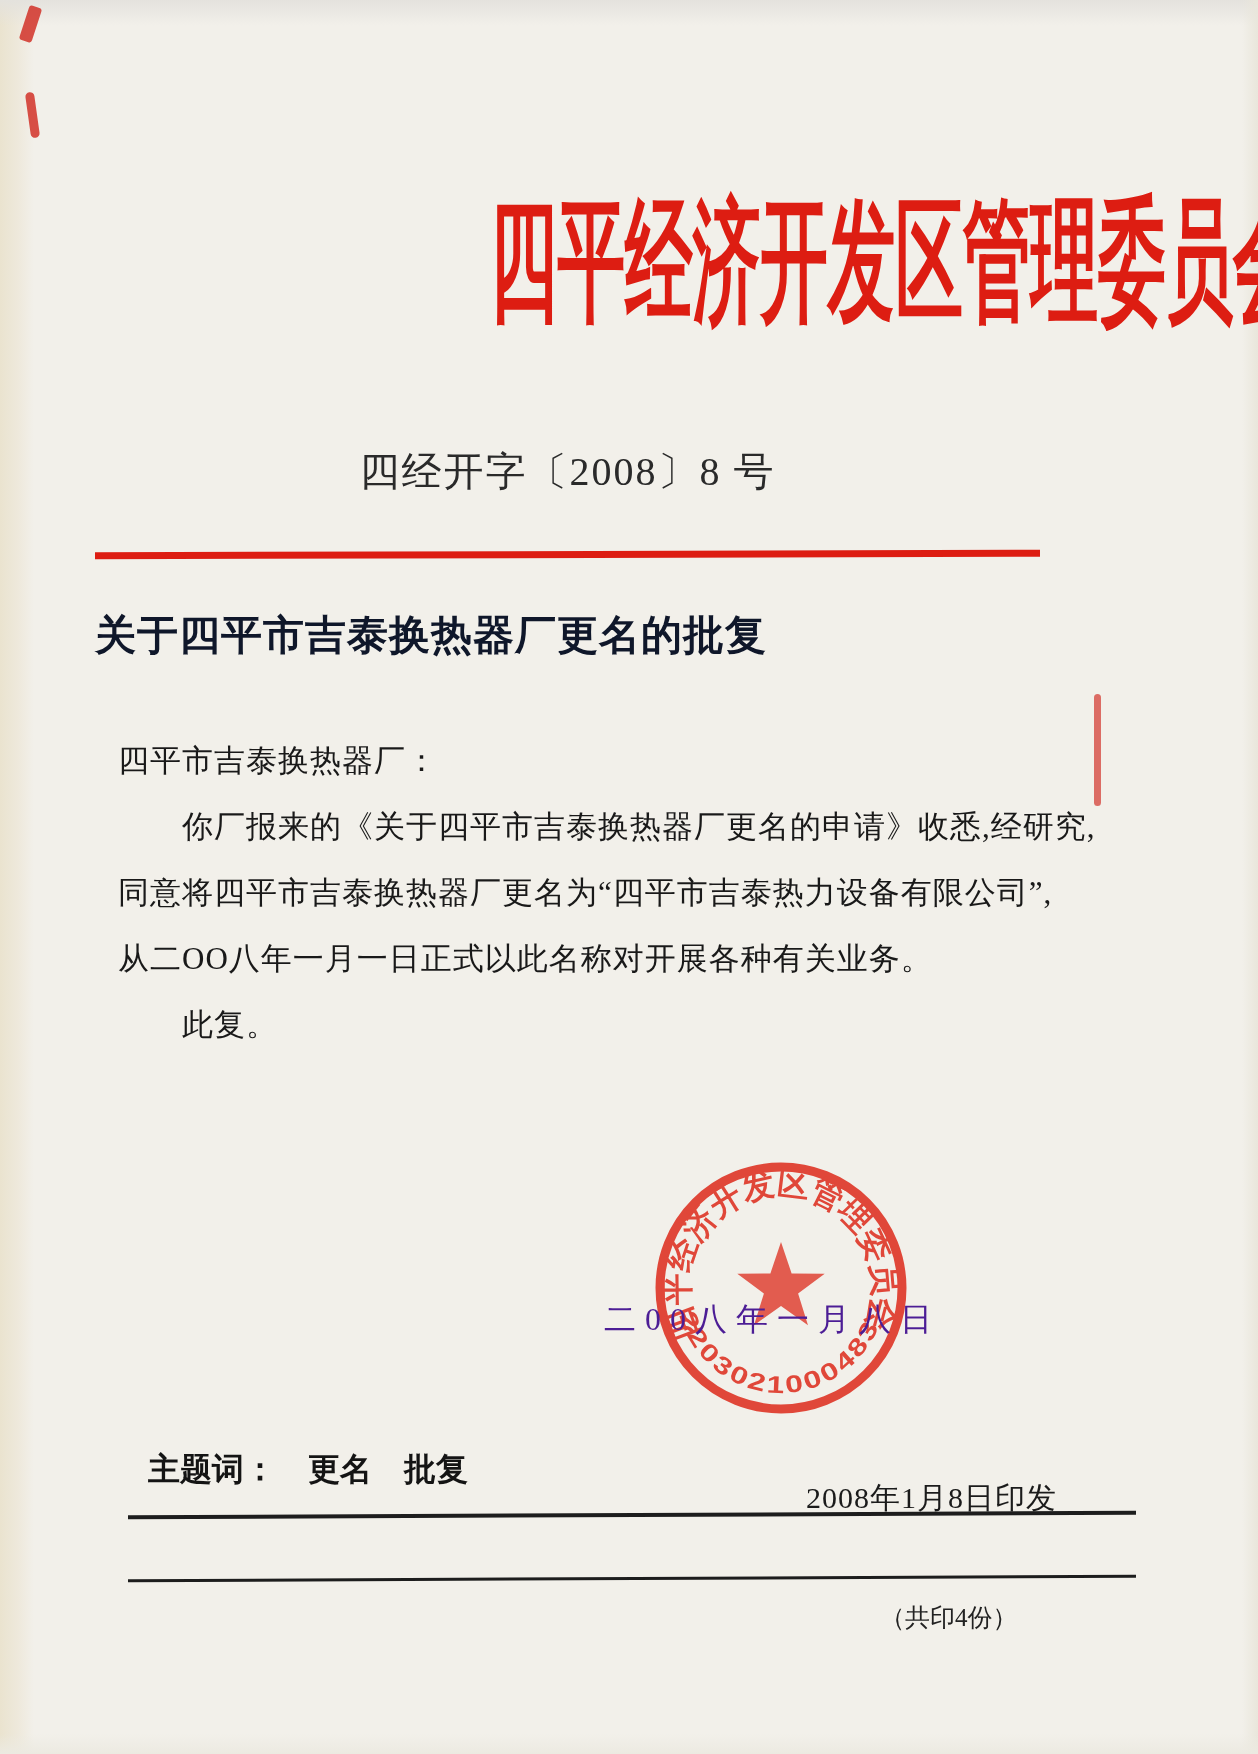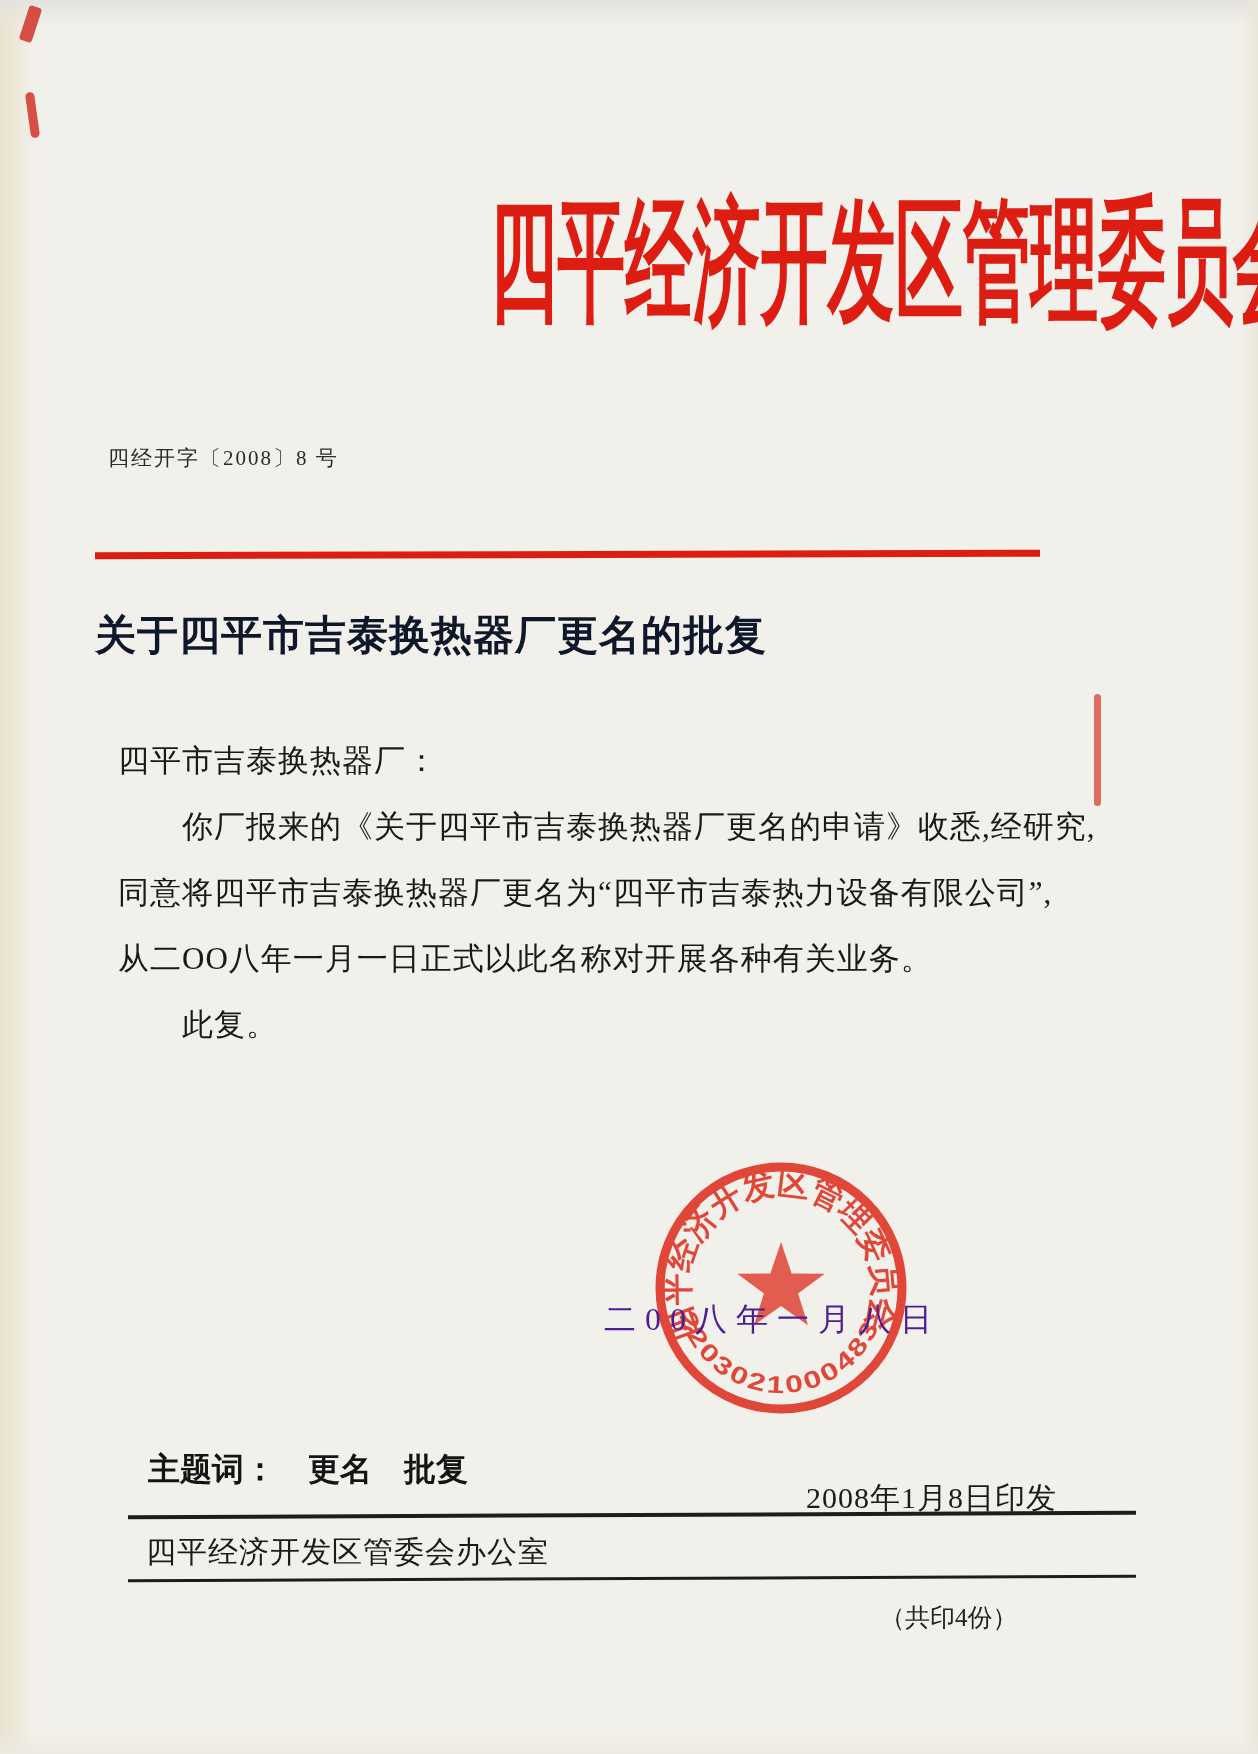--- a/index.html
+++ b/index.html
@@ -31,22 +31,22 @@
   .artifact-3{left:1094px;top:694px;width:7px;height:112px;opacity:.65;border-radius:4px;}
 
   .header-title{
     position:absolute;left:95px;top:188px;width:945px;height:150px;
     text-align:center;white-space:nowrap;color:#dd1d12;
     font-weight:bold;font-size:124px;line-height:150px;
   }
   .header-title .stretch{display:inline-block;transform:scale(0.545,1.08);transform-origin:center center;}
 
   .doc-number{
-    position:absolute;left:108px;top:444px;width:945px;
-    text-align:left;font-size:21px;color:#2a2a2a;letter-spacing:2px;
+    position:absolute;left:95px;top:444px;width:945px;
+    text-align:center;font-size:40px;color:#2a2a2a;letter-spacing:2px;
   }
 
   .red-rule{
     position:absolute;left:95px;top:551px;width:945px;height:7px;
     background:#dd1d12;transform:rotate(-0.15deg);
   }
 
   .doc-title{
     position:absolute;left:95px;top:608px;width:945px;
     text-align:left;font-size:41px;font-weight:bold;color:#0f172a;
@@ -131,20 +131,19 @@
   </svg>
 
   <div class="sig-date">二00八年一月八日</div>
 
   <div class="keywords">
     <span>主题词：</span><span class="term">更名</span><span class="term">批复</span>
   </div>
 
   <div class="footer-rule footer-rule-1"></div>
 
-  <div class="footer-issuer">四平经济开发区管委会办公室</div>
   <div class="footer-printdate">2008年1月8日印发</div>
 
   <div class="footer-rule footer-rule-2"></div>
 
   <div class="footer-copies">（共印4份）</div>
 
 </div>
 
 </body></html>

